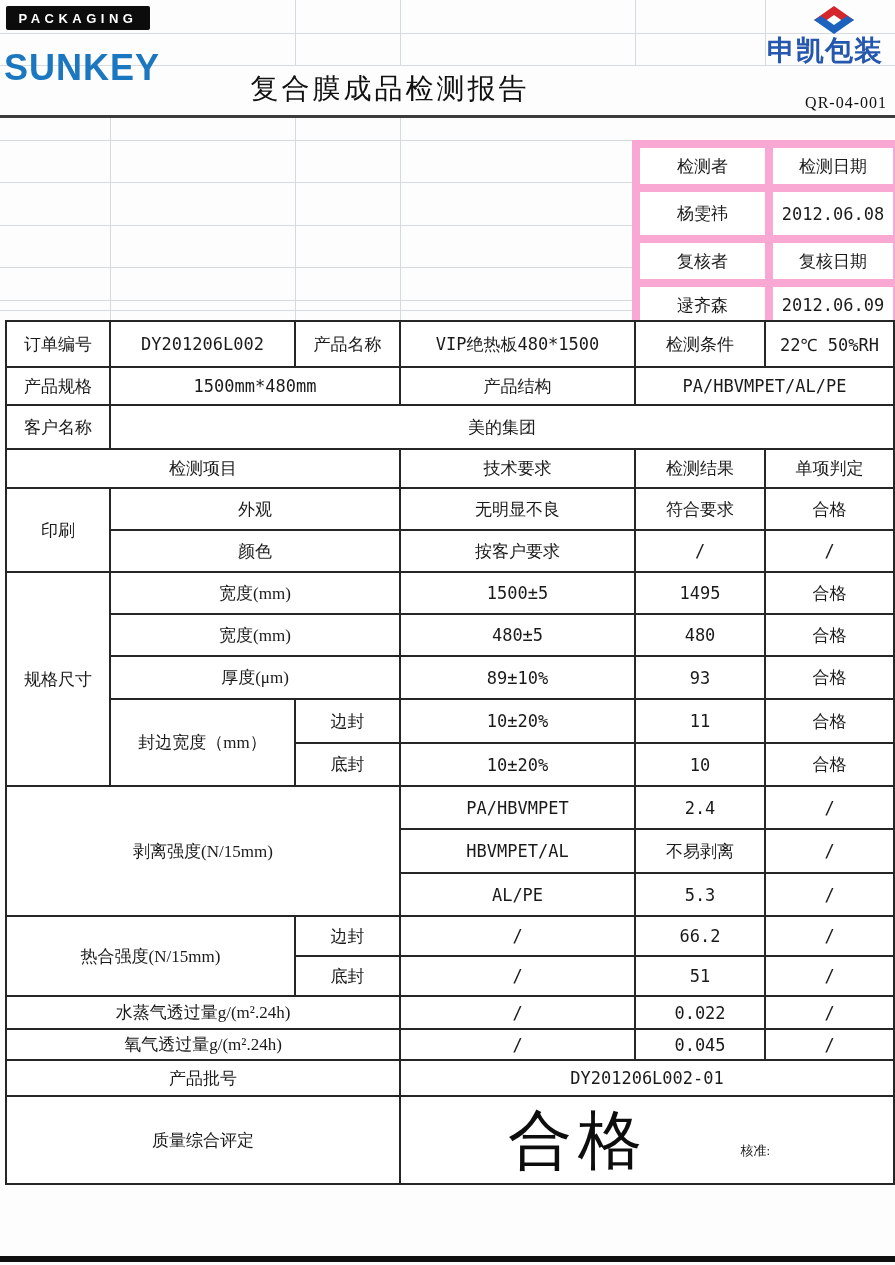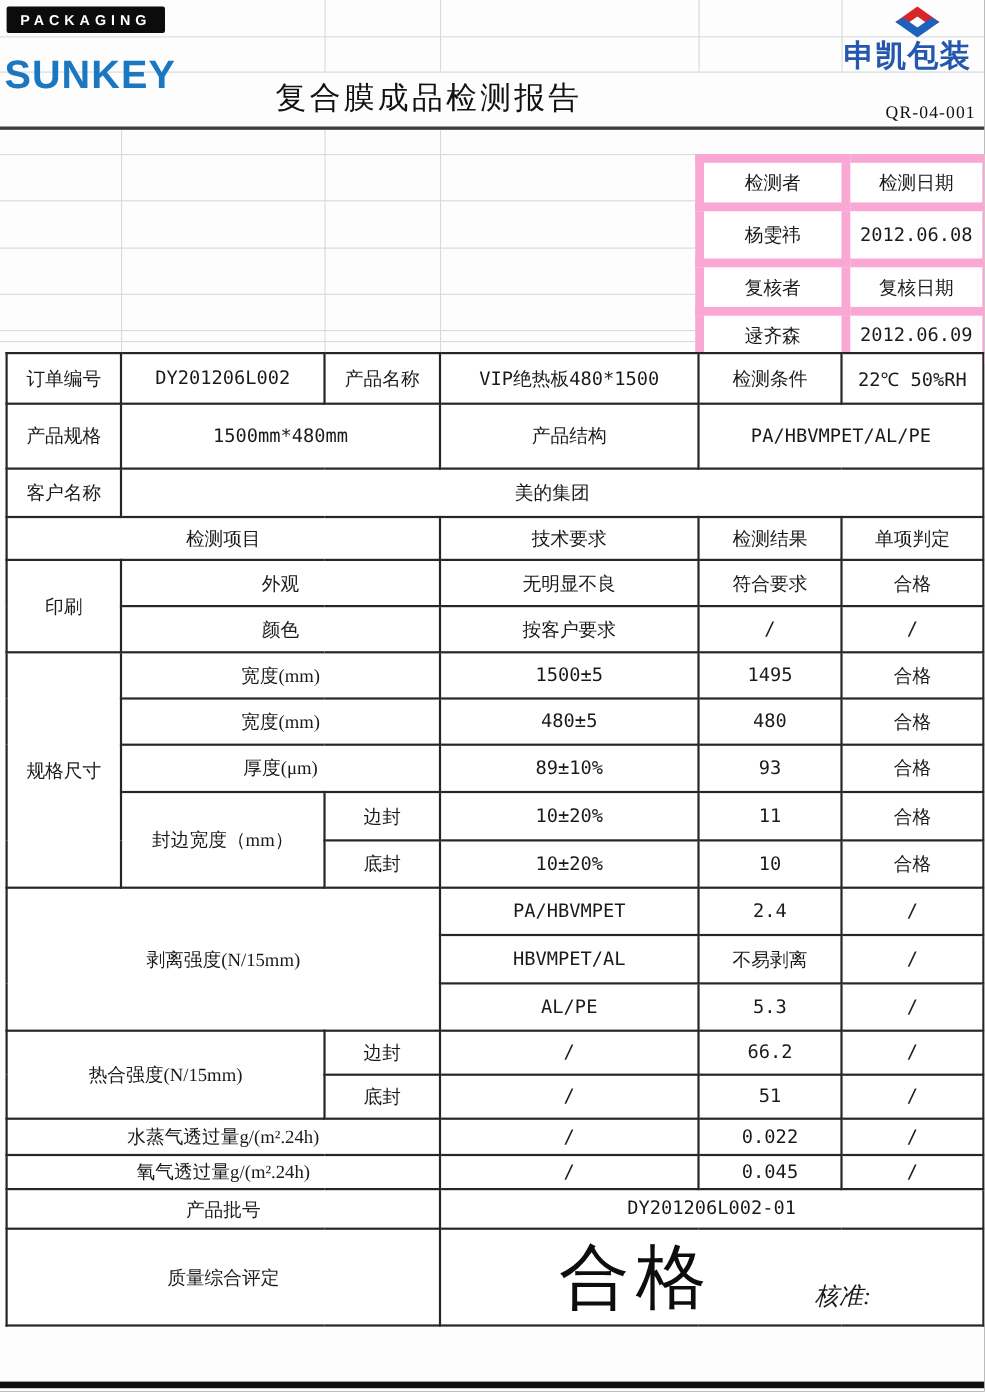--- a/index.html
+++ b/index.html
@@ -55,21 +55,21 @@
     padding:0 2px;font-size:17px;overflow:hidden;
   }
   .val{font-family:"DejaVu Sans Mono","Liberation Mono",monospace;font-size:16px;}
   .lbl{font-family:"Liberation Serif","DejaVu Serif",serif;font-size:17px;}
   .verdict-cell{position:relative;}
   .verdict-big{
     position:absolute;left:36%;top:50%;transform:translate(-50%,-50%);
     font-size:64px;letter-spacing:6px;color:#0d0d0d;white-space:nowrap;
   }
   .approve{
-    position:absolute;left:69%;top:52%;font-size:22px;white-space:nowrap;font-style:italic;
+    position:absolute;left:69%;top:52%;font-size:13px;white-space:nowrap;
   }
   .bottom-bar{position:absolute;left:0;top:1256px;width:895px;height:6px;background:#101010;}
 </style>
 </head>
 <body>
 
 <div class="page">
 
   <div class="glh" style="left:0;top:33px;width:895px"></div>
   <div class="glh" style="left:0;top:65px;width:895px"></div>
@@ -139,21 +139,21 @@
     </colgroup>
     <tbody>
         <tr style="height:46px">
       <td class="lbl">订单编号</td>
       <td class="val">DY201206L002</td>
       <td class="lbl">产品名称</td>
       <td class="val">VIP绝热板480*1500</td>
       <td class="lbl">检测条件</td>
       <td class="val">22℃  50%RH</td>
     </tr>
-    <tr style="height:59px">
+    <tr style="height:38px">
       <td class="lbl">产品规格</td>
       <td class="val" colspan="2">1500mm*480mm</td>
       <td class="lbl">产品结构</td>
       <td class="val" colspan="2">PA/HBVMPET/AL/PE</td>
     </tr>
     <tr style="height:44px">
       <td class="lbl">客户名称</td>
       <td class="lbl" colspan="5">美的集团</td>
     </tr>
     <tr style="height:39px">

